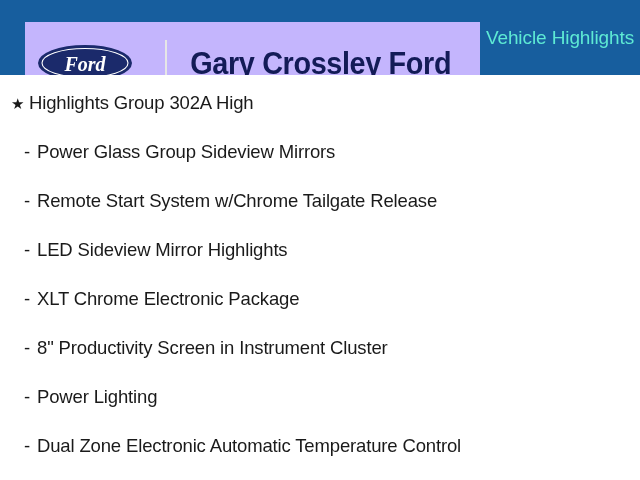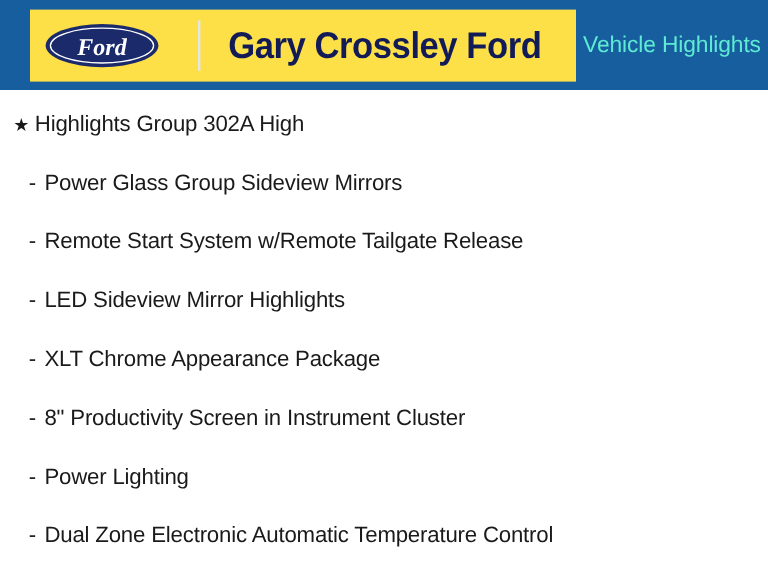--- a/index.html
+++ b/index.html
@@ -23,26 +23,26 @@
     top: 0;
     width: 640px;
     height: 75px;
     background: #175e9e;
     box-sizing: border-box;
   }
 
   .brand-card {
     position: absolute;
     left: 25px;
-    top: 8px;
+    top: 22px;
     width: 455px;
     height: 60px;
-    background: #fde047;
-    display: flex;
-    align-items: center;
+    background: #c4b5fd;
+    display: flex;
+    align-items: flex-end;
     box-sizing: border-box;
   }
 
   .ford-logo-wrap {
     width: 120px;
     display: flex;
     align-items: center;
     justify-content: center;
     flex: none;
   }
@@ -180,31 +180,31 @@
       <span class="feature-text">Highlights Group 302A High</span>
     </li>
 
     <li class="feature-item level-1">
       <span class="bullet-dash">-</span>
       <span class="feature-text">Power Glass Group Sideview Mirrors</span>
     </li>
 
     <li class="feature-item level-1">
       <span class="bullet-dash">-</span>
-      <span class="feature-text">Remote Start System w/Remote Tailgate Release</span>
+      <span class="feature-text">Remote Start System w/Chrome Tailgate Release</span>
     </li>
 
     <li class="feature-item level-1">
       <span class="bullet-dash">-</span>
       <span class="feature-text">LED Sideview Mirror Highlights</span>
     </li>
 
     <li class="feature-item level-1">
       <span class="bullet-dash">-</span>
-      <span class="feature-text">XLT Chrome Appearance Package</span>
+      <span class="feature-text">XLT Chrome Electronic Package</span>
     </li>
 
     <li class="feature-item level-1">
       <span class="bullet-dash">-</span>
       <span class="feature-text">8" Productivity Screen in Instrument Cluster</span>
     </li>
 
     <li class="feature-item level-1">
       <span class="bullet-dash">-</span>
       <span class="feature-text">Power Lighting</span>

